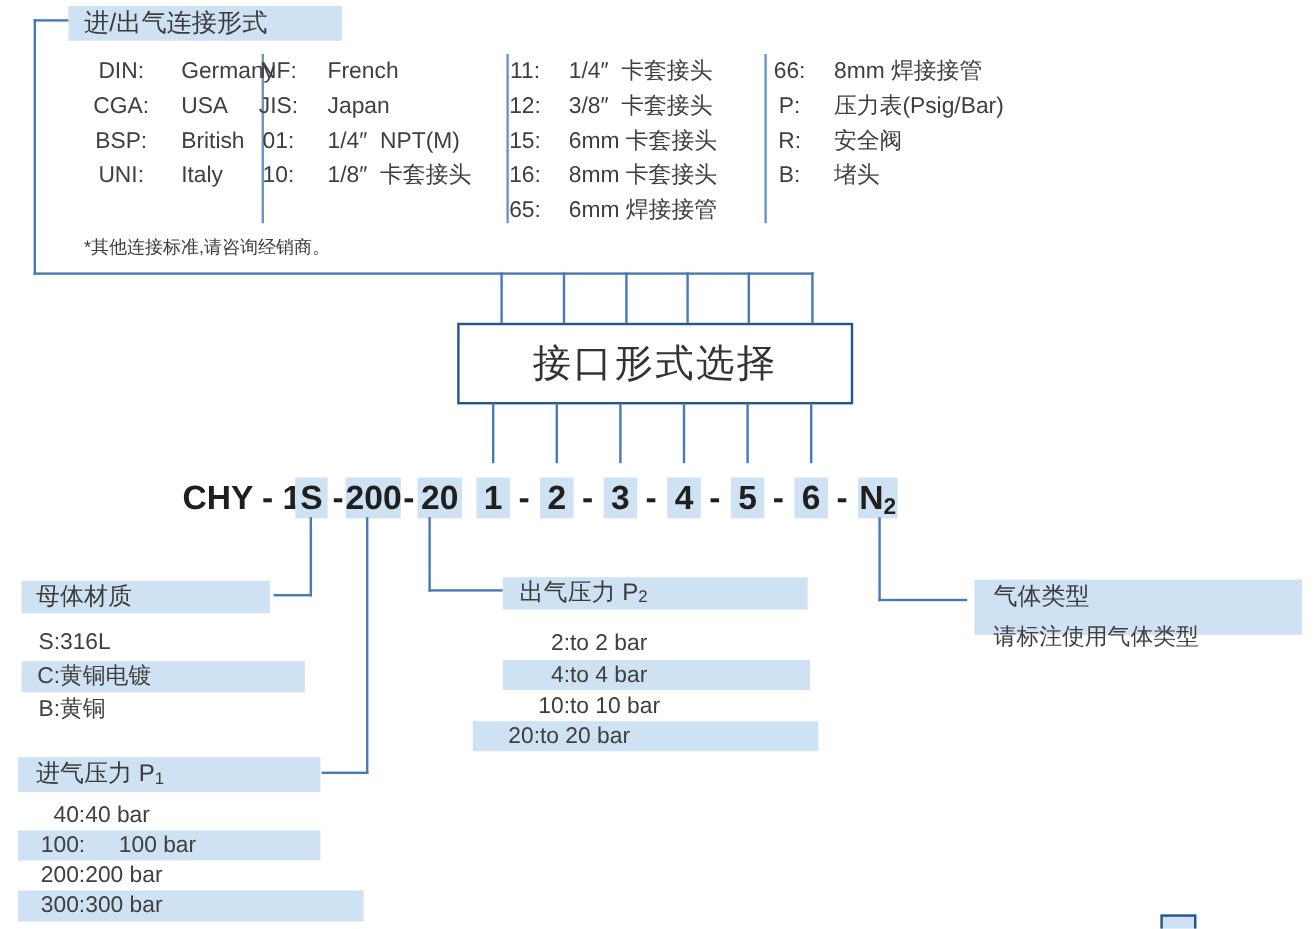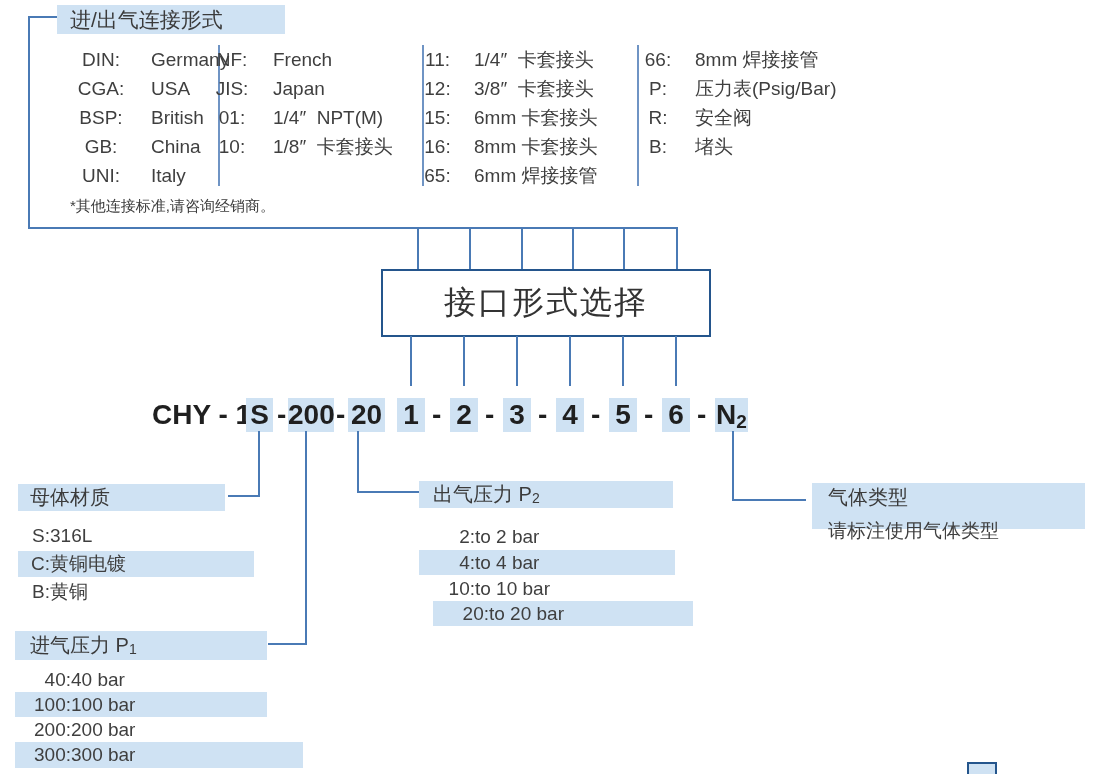--- a/index.html
+++ b/index.html
@@ -62,24 +62,20 @@
         <span class="tbl-key">DIN:</span>
         <span class="tbl-val">Germany</span>
       </div>
     <div class="tbl-row">
         <span class="tbl-key">CGA:</span>
         <span class="tbl-val">USA</span>
       </div>
     <div class="tbl-row">
         <span class="tbl-key">BSP:</span>
         <span class="tbl-val">British</span>
-      </div>
-    <div class="tbl-row">
-        <span class="tbl-key">GB:</span>
-        <span class="tbl-val">China</span>
       </div>
     <div class="tbl-row">
         <span class="tbl-key">UNI:</span>
         <span class="tbl-val">Italy</span>
       </div>
   </div>
   <div class="sep" style="left:218px;"></div>
 
   <div class="tbl-col col2" style="left:200px;">
     <div class="tbl-row">
@@ -207,21 +203,21 @@
   <div class="opt-row" style="left:28px;top:579px;height:26px;line-height:26px;">
       <span class="opt-key" style="width:22px;">B:</span>
       <span class="opt-val">黄铜</span>
     </div>
 
   <div class="sec-header" style="left:15px;top:631px;width:252px;height:29px;line-height:29px;padding-left:15px;"><span>进气压力 P</span><span class="sec-sub">1</span></div>
   <div class="opt-row" style="left:15px;top:667px;height:25px;line-height:25px;padding-left:10px;">
       <span class="opt-key" style="width:46px;">40:</span>
       <span class="opt-val">40 bar</span>
     </div>
-  <div class="opt-row hl-bg" style="left:15px;top:692px;width:252px;height:25px;line-height:25px;padding-left:10px;">
+  <div class="opt-row hl-bg" style="left:15px;top:692px;width:252px;height:25px;line-height:25px;padding-left:10px;gap:28px;">
       <span class="opt-key" style="width:46px;">100:</span>
       <span class="opt-val">100 bar</span>
     </div>
   <div class="opt-row" style="left:15px;top:717px;height:35px;line-height:25px;padding-left:10px;">
       <span class="opt-key" style="width:46px;">200:</span>
       <span class="opt-val">200 bar</span>
     </div>
   <div class="opt-row hl-bg" style="left:15px;top:742px;width:288px;height:26px;line-height:26px;padding-left:10px;">
       <span class="opt-key" style="width:46px;">300:</span>
       <span class="opt-val">300 bar</span>
@@ -233,21 +229,21 @@
       <span class="opt-val">to 2 bar</span>
     </div>
   <div class="opt-row hl-bg" style="left:419px;top:550px;width:256px;height:25px;line-height:25px;padding-left:21px;">
       <span class="opt-key" style="width:35px;">4:</span>
       <span class="opt-val">to 4 bar</span>
     </div>
   <div class="opt-row" style="left:430px;top:576px;height:25px;line-height:25px;padding-left:10px;">
       <span class="opt-key" style="width:35px;">10:</span>
       <span class="opt-val">to 10 bar</span>
     </div>
-  <div class="opt-row hl-bg" style="left:433px;top:601px;width:260px;height:25px;line-height:25px;padding-left:21px;">
+  <div class="opt-row hl-bg" style="left:394px;top:601px;width:288px;height:25px;line-height:25px;padding-left:21px;">
       <span class="opt-key" style="width:35px;">20:</span>
       <span class="opt-val">to 20 bar</span>
     </div>
 
   <div class="sec-header" style="left:812px;top:483px;width:273px;height:46px;line-height:29px;padding-left:16px;">气体类型</div>
   <div class="gas-desc">请标注使用气体类型</div>
 
   <div class="corner-box"></div>
 
 </div>

